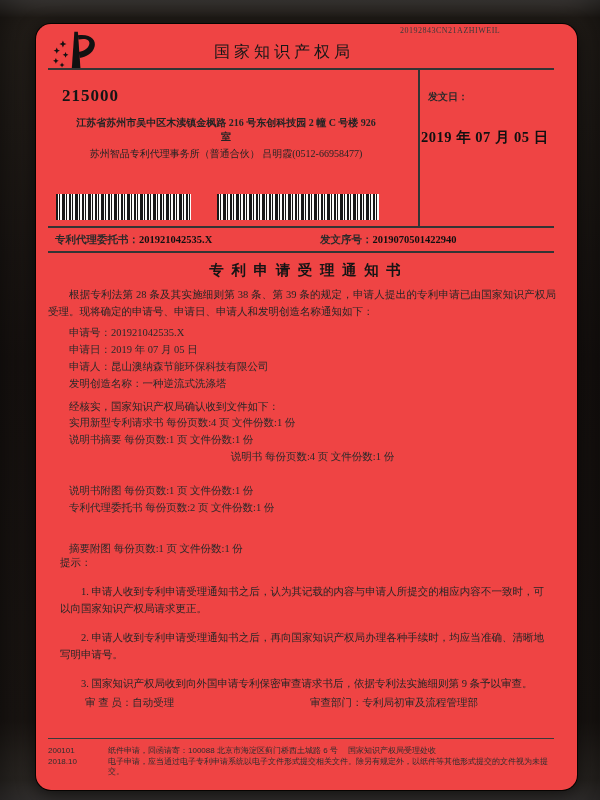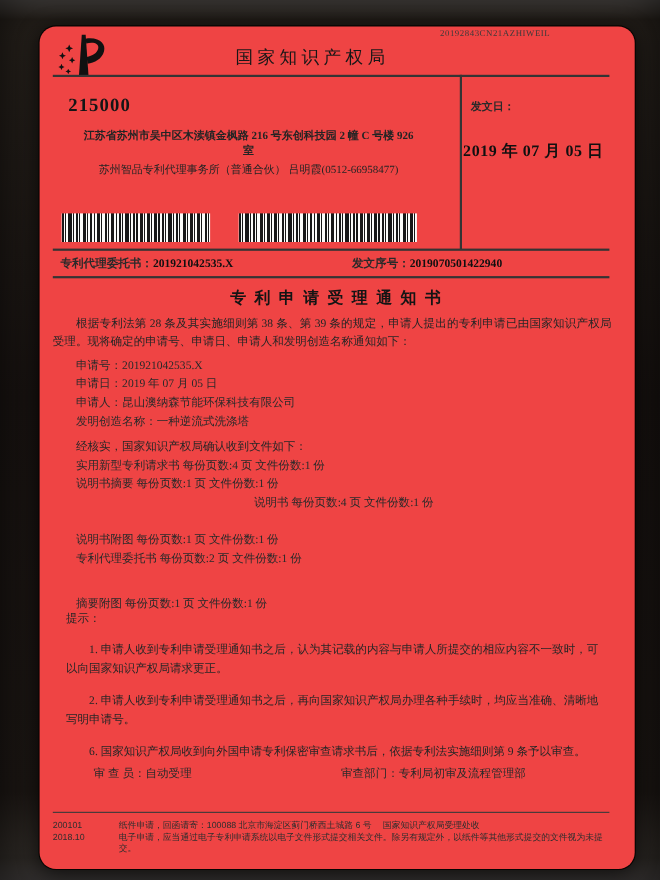--- a/index.html
+++ b/index.html
@@ -123,21 +123,21 @@
   <div class="abs docline" style="top:409px;">说明书摘要 每份页数:1 页 文件份数:1 份</div>
   <div class="abs docline" style="top:426px;text-align:center;">说明书 每份页数:4 页 文件份数:1 份</div>
   <div class="abs docline" style="top:460px;">说明书附图 每份页数:1 页 文件份数:1 份</div>
   <div class="abs docline" style="top:477px;">专利代理委托书 每份页数:2 页 文件份数:1 份</div>
   <div class="abs docline" style="top:498px;margin-top:20px;">摘要附图 每份页数:1 页 文件份数:1 份</div>
 
   <div class="abs bodytext tips">
     <p class="tips-label">提示：</p>
     <p>1. 申请人收到专利申请受理通知书之后，认为其记载的内容与申请人所提交的相应内容不一致时，可以向国家知识产权局请求更正。</p>
     <p>2. 申请人收到专利申请受理通知书之后，再向国家知识产权局办理各种手续时，均应当准确、清晰地写明申请号。</p>
-    <p>6. 国家知识产权局收到向外国申请专利保密审查请求书后，依据专利法实施细则第 9 条予以审查。</p>
+    <p>3. 国家知识产权局收到向外国申请专利保密审查请求书后，依据专利法实施细则第 9 条予以审查。</p>
   </div>
 
   <div class="abs signoff examiner">
     <span>审 查 员：</span><span>自动受理</span>
   </div>
   <div class="abs signoff department">
     <span>审查部门：</span><span>专利局初审及流程管理部</span>
   </div>
 
   <div class="footer-rule abs"></div>

